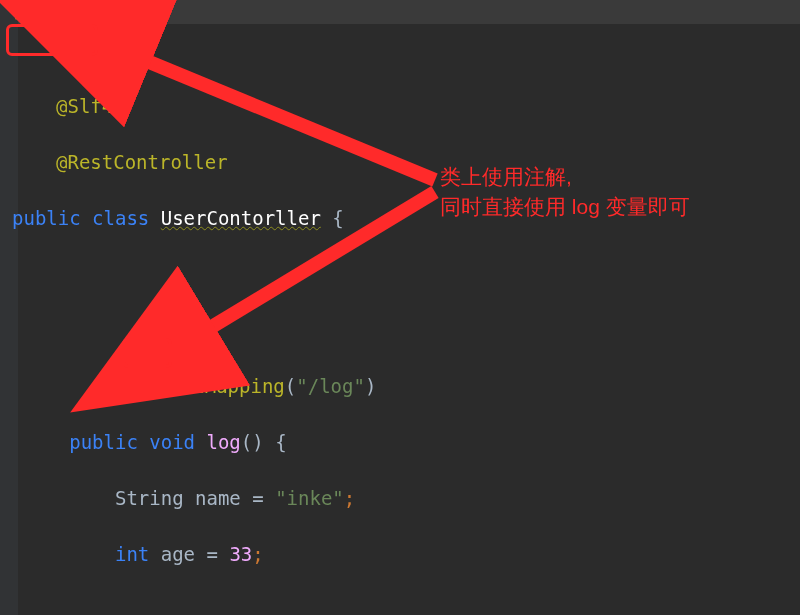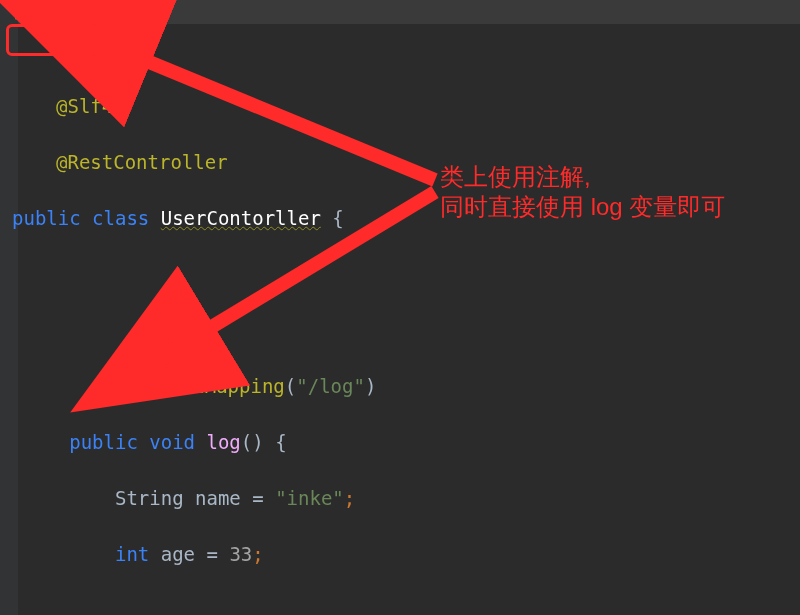--- a/index.html
+++ b/index.html
@@ -57,21 +57,21 @@
     }
     .line {
       height: 28px;
       line-height: 28px;
     }
     .annotation { color: #bbb529; margin-left: 44px; }
     .keyword { color: #3b82f6; }
     .classname { color: #ffffff; text-decoration: underline wavy #8c8c1f; text-decoration-thickness: 1px; }
     .method { color: #f0abfc; }
     .string { color: #6a8759; }
-    .number { color: #a3a3a3; }
+    .number { color: #f0abfc; }
     .punct { color: #cc7832; }
     .paren { color: #a9b7c6; }
     .plain { color: #a9b7c6; }
     
     .red-box1 {
       position: absolute;
       left: 6px;
       top: 24px;
       width: 92px;
       height: 32px;
@@ -97,21 +97,21 @@
       top: 0;
       width: 800px;
       height: 615px;
       z-index: 15;
       pointer-events: none;
     }
     .callout {
       position: absolute;
       color: #ff2a2a;
       font-family: 'PingFang SC', 'Hiragino Sans GB', 'Microsoft YaHei', sans-serif;
-      font-size: 24px;
+      font-size: 21px;
       line-height: 30px;
       z-index: 20;
       pointer-events: none;
       white-space: nowrap;
     }
     .callout1 {
       left: 440px;
       top: 162px;
     }
     .callout2 {

